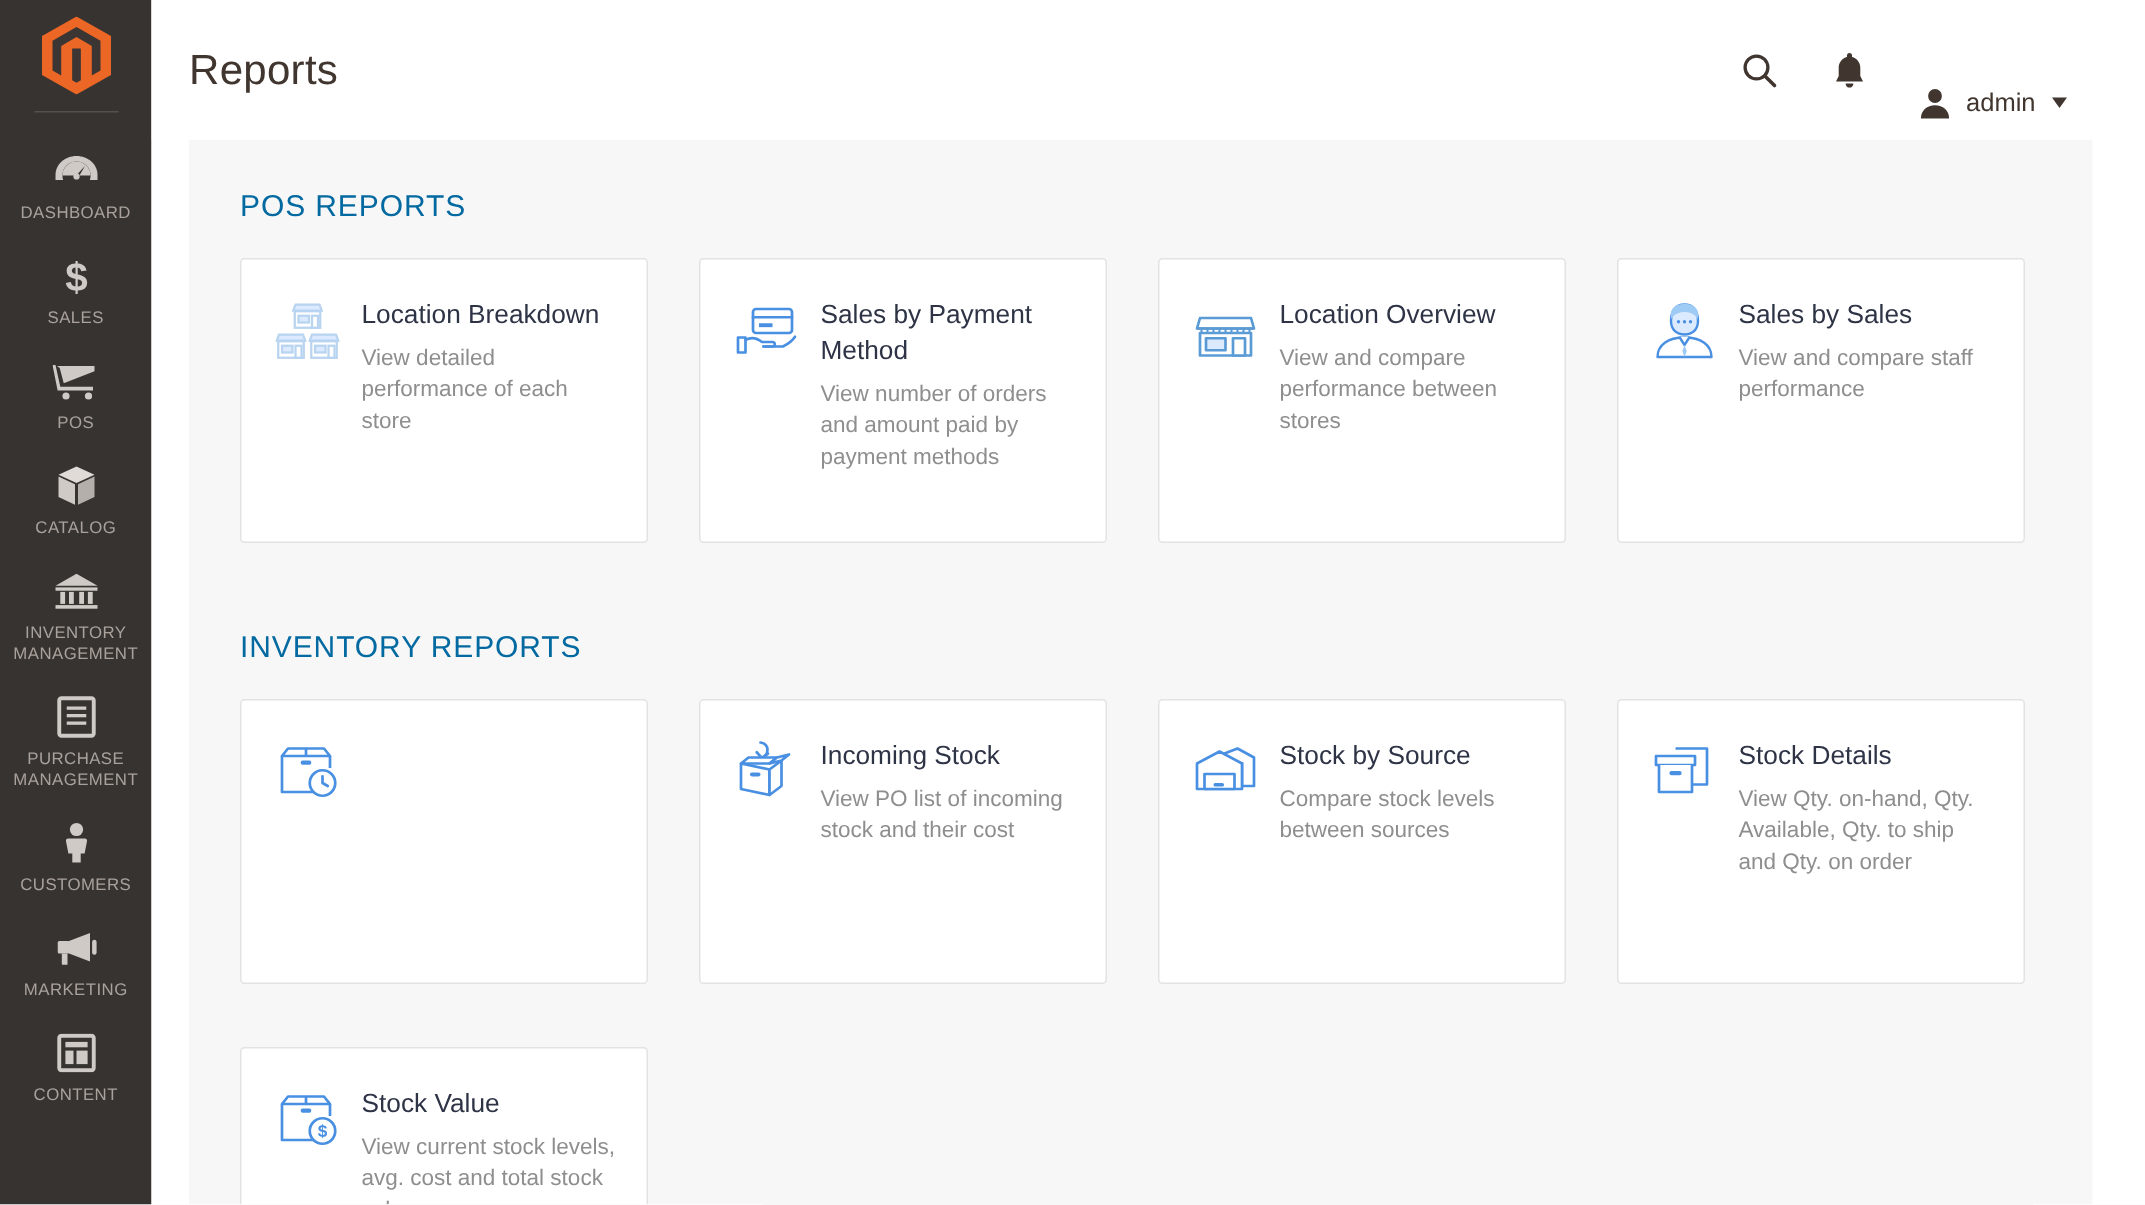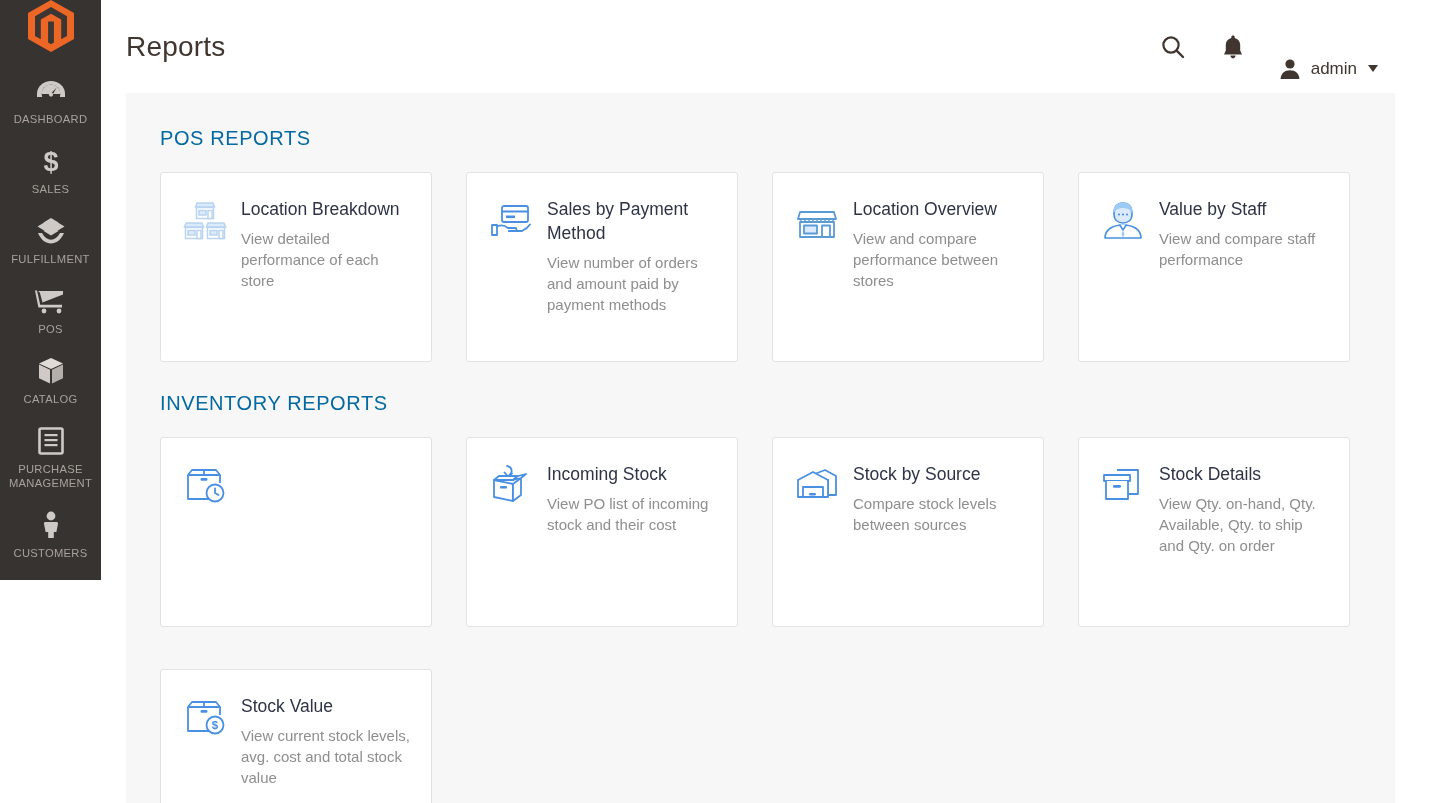--- a/index.html
+++ b/index.html
@@ -6,21 +6,21 @@
   html, body {
     width: 1430px; height: 803px;
     background: #ffffff;
     font-family: "Liberation Sans", sans-serif;
     overflow: hidden;
   }
   .app { display: flex; width: 1430px; height: 803px; }
 
   
   .sidebar {
-    width: 101px; min-width: 101px; height: 580px;
+    width: 101px; min-width: 101px; height: 803px;
     background: #373330;
     display: flex; flex-direction: column; align-items: center;
     overflow: hidden;
   }
   .logo-wrap {
     width: 101px; height: 74px;
     display: flex; align-items: center; justify-content: center;
   }
   .logo-hex { width: 46px; height: 52px; display: block; }
   .logo-divider {
@@ -80,21 +80,21 @@
     background: #f7f7f7;
     min-height: 720px;
     padding: 28px 34px 40px 34px;
   }
   .section { margin-bottom: 6px; }
   .section-title {
     font-size: 20px; color: #0369a1; letter-spacing: .6px;
     font-weight: normal; text-transform: uppercase;
     margin: 6px 0 22px 0;
   }
-  .section + .section .section-title { margin-top: 30px; }
+  .section + .section .section-title { margin-top: 59px; }
   .card-grid {
     display: grid; grid-template-columns: repeat(4, 272px);
     gap: 42px 34px;
   }
   .card {
     background: #ffffff;
     border: 1px solid #e3e3e3;
     border-radius: 3px;
     padding: 22px 20px 22px 22px;
     display: flex; align-items: flex-start; gap: 14px;
@@ -144,32 +144,20 @@
 
     <a class="nav-item">
       <span class="nav-icon">
         <svg width="26" height="30" viewBox="0 0 26 30">
           <text x="13" y="25" font-family="Liberation Sans, sans-serif" font-size="27" font-weight="bold" fill="#cfcac6" text-anchor="middle">$</text>
         </svg>
       </span>
       <span class="nav-label">Sales</span>
     </a>
 
-    <a class="nav-item">
-      <span class="nav-icon">
-        <svg width="30" height="28" viewBox="0 0 30 28">
-          <path d="M15 1 L22.5 5.6 L15 10.2 L7.5 5.6 Z" fill="#cfcac6"></path>
-          <path d="M1.5 9.4 L9 5 L16.5 9.4 L9 13.9 Z" fill="#cfcac6"></path>
-          <path d="M13.5 9.4 L21 5 L28.5 9.4 L21 13.9 Z" fill="#cfcac6"></path>
-          <path d="M7.5 13.9 L15 9.4 L22.5 13.9 L15 18.4 Z" fill="#cfcac6"></path>
-          <path d="M2 16 C5 23 10 26.5 15 26.5 C20 26.5 25 23 28 16 L24 16 C21.5 20.5 18.4 22.8 15 22.8 C11.6 22.8 8.5 20.5 6 16 Z" fill="#cfcac6"></path>
-        </svg>
-      </span>
-      <span class="nav-label">Fulfillment</span>
-    </a>
 
     <a class="nav-item">
       <span class="nav-icon">
         <svg width="32" height="26" viewBox="0 0 32 26">
           <path d="M3 3 L28 3 L28 6.5 L7.5 14.5 L4.8 4.4 Z" fill="#cfcac6"></path>
           <path d="M2 2.4 L5.2 16.8 L27 16.8 L27 19.4 L3.4 19.4 L0 2.4 Z" fill="#cfcac6"></path>
           <circle cx="9" cy="23" r="2.4" fill="#cfcac6"></circle>
           <circle cx="24" cy="23" r="2.4" fill="#cfcac6"></circle>
         </svg>
       </span>
@@ -180,20 +168,34 @@
       <span class="nav-icon">
         <svg width="26" height="28" viewBox="0 0 26 28">
           <path d="M13 1 L25 6.5 L13 12 L1 6.5 Z" fill="#e0dbd7"></path>
           <path d="M1 7.6 L12 12.8 L12 26.5 L1 21.3 Z" fill="#cfcac6"></path>
           <path d="M25 7.6 L14 12.8 L14 26.5 L25 21.3 Z" fill="#b5afab"></path>
         </svg>
       </span>
       <span class="nav-label">Catalog</span>
     </a>
 
+    <a class="nav-item">
+      <span class="nav-icon">
+        <svg width="30" height="26" viewBox="0 0 30 26">
+          <path d="M15 1.5 L29 9.5 L1 9.5 Z" fill="#cfcac6"></path>
+          <rect x="1" y="10.6" width="28" height="2.2" fill="#cfcac6"></rect>
+          <rect x="4.2" y="13.6" width="3.2" height="8" fill="#cfcac6"></rect>
+          <rect x="10" y="13.6" width="3.2" height="8" fill="#cfcac6"></rect>
+          <rect x="16.8" y="13.6" width="3.2" height="8" fill="#cfcac6"></rect>
+          <rect x="22.6" y="13.6" width="3.2" height="8" fill="#cfcac6"></rect>
+          <rect x="1" y="22.4" width="28" height="2.4" fill="#cfcac6"></rect>
+        </svg>
+      </span>
+      <span class="nav-label">Inventory Management</span>
+    </a>
 
     <a class="nav-item">
       <span class="nav-icon">
         <svg width="26" height="28" viewBox="0 0 26 28">
           <rect x="1.5" y="1.5" width="23" height="25" rx="1.5" fill="none" stroke="#cfcac6" stroke-width="2.6"></rect>
           <rect x="6.5" y="7" width="13" height="2.2" fill="#cfcac6"></rect>
           <rect x="6.5" y="12" width="13" height="2.2" fill="#cfcac6"></rect>
           <rect x="6.5" y="17" width="13" height="2.2" fill="#cfcac6"></rect>
         </svg>
       </span>
@@ -346,21 +348,21 @@
                     <circle cx="18" cy="16.5" r="1.1" fill="#4a90e2" stroke="none"></circle>
                     <circle cx="22" cy="16.5" r="1.1" fill="#4a90e2" stroke="none"></circle>
                     <circle cx="26" cy="16.5" r="1.1" fill="#4a90e2" stroke="none"></circle>
                     <path d="M4 40 C4 32 11 27 22 27 C33 27 40 32 40 40 Z" fill="#fff"></path>
                     <path d="M18.5 26.5 L22 32 L25.5 26.5" fill="#fff"></path>
                     <path d="M22 32 L20.5 36 L22 40 L23.5 36 Z" fill="#9ecbf5" stroke="none"></path>
                   </g>
                 </svg>
               </span>
               <div class="card-text">
-                <div class="card-title">Value by Staff</div>
+                <div class="card-title">Sales by Sales</div>
                 <div class="card-desc">View and compare staff performance</div>
               </div>
             </div>
 
           </div>
         </section>
 
         <section class="section">
           <h2 class="section-title">INVENTORY REPORTS</h2>
           <div class="card-grid">

